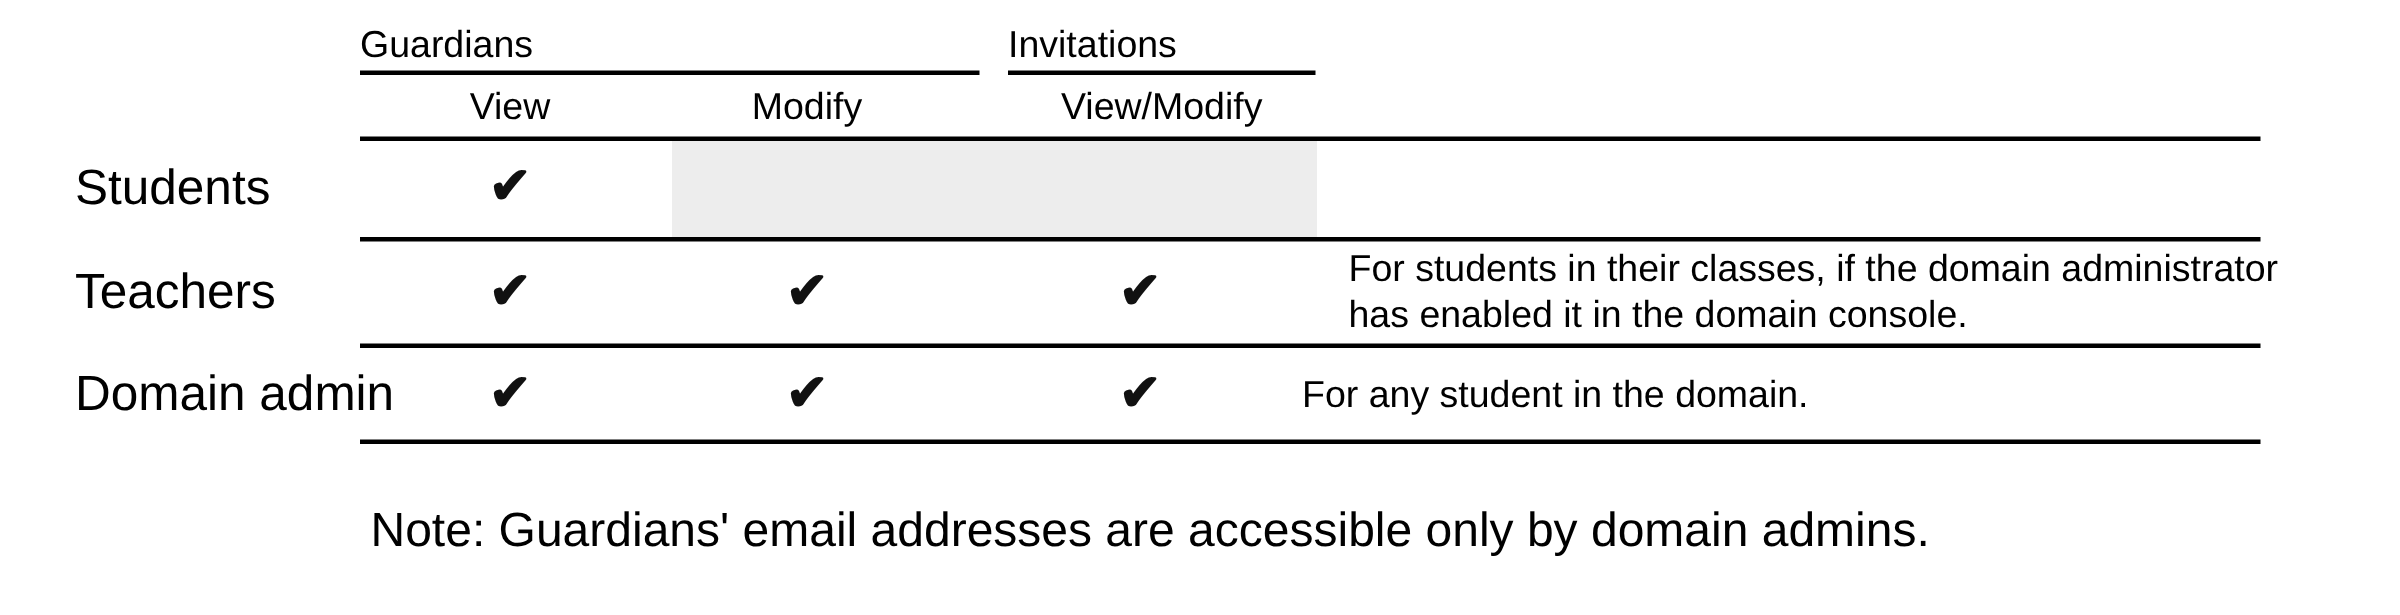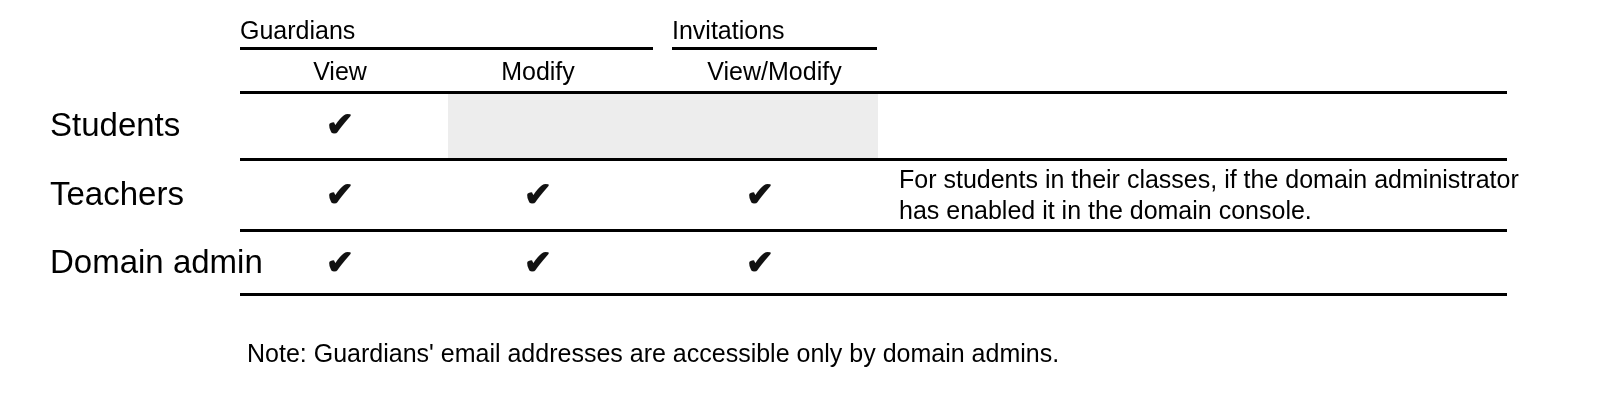--- a/index.html
+++ b/index.html
@@ -77,21 +77,21 @@
     font-size: 25px;
     line-height: 31px;
     white-space: pre-line;
   }
 
   
   .footnote {
     position: absolute;
     left: 247px;
     top: 338px;
-    font-size: 25px;
+    font-size: 32px;
     line-height: 30px;
     white-space: nowrap;
   }
 </style>
 </head>
 <body>
 
 <div class="sheet">
 
   <div class="group-label" style="left:240px; top:15px; width:413px;">Guardians</div>
@@ -126,18 +126,19 @@
 has enabled it in the domain console.</div>
 
   <div class="rule" style="left:240px; top:229px; width:1267px;"></div>
 
   <div class="row-label" style="top:247px;">Domain admin</div>
 
   <div class="check" style="left:310px; top:245px;">✔</div>
   <div class="check" style="left:508px; top:245px;">✔</div>
   <div class="check" style="left:730px; top:245px;">✔</div>
 
+  <div class="desc" style="top:248px;">For any student in the domain.</div>
 
   <div class="rule" style="left:240px; top:293px; width:1267px;"></div>
 
   <div class="footnote">Note: Guardians' email addresses are accessible only by domain admins.</div>
 
 </div>
 
 </body></html>

